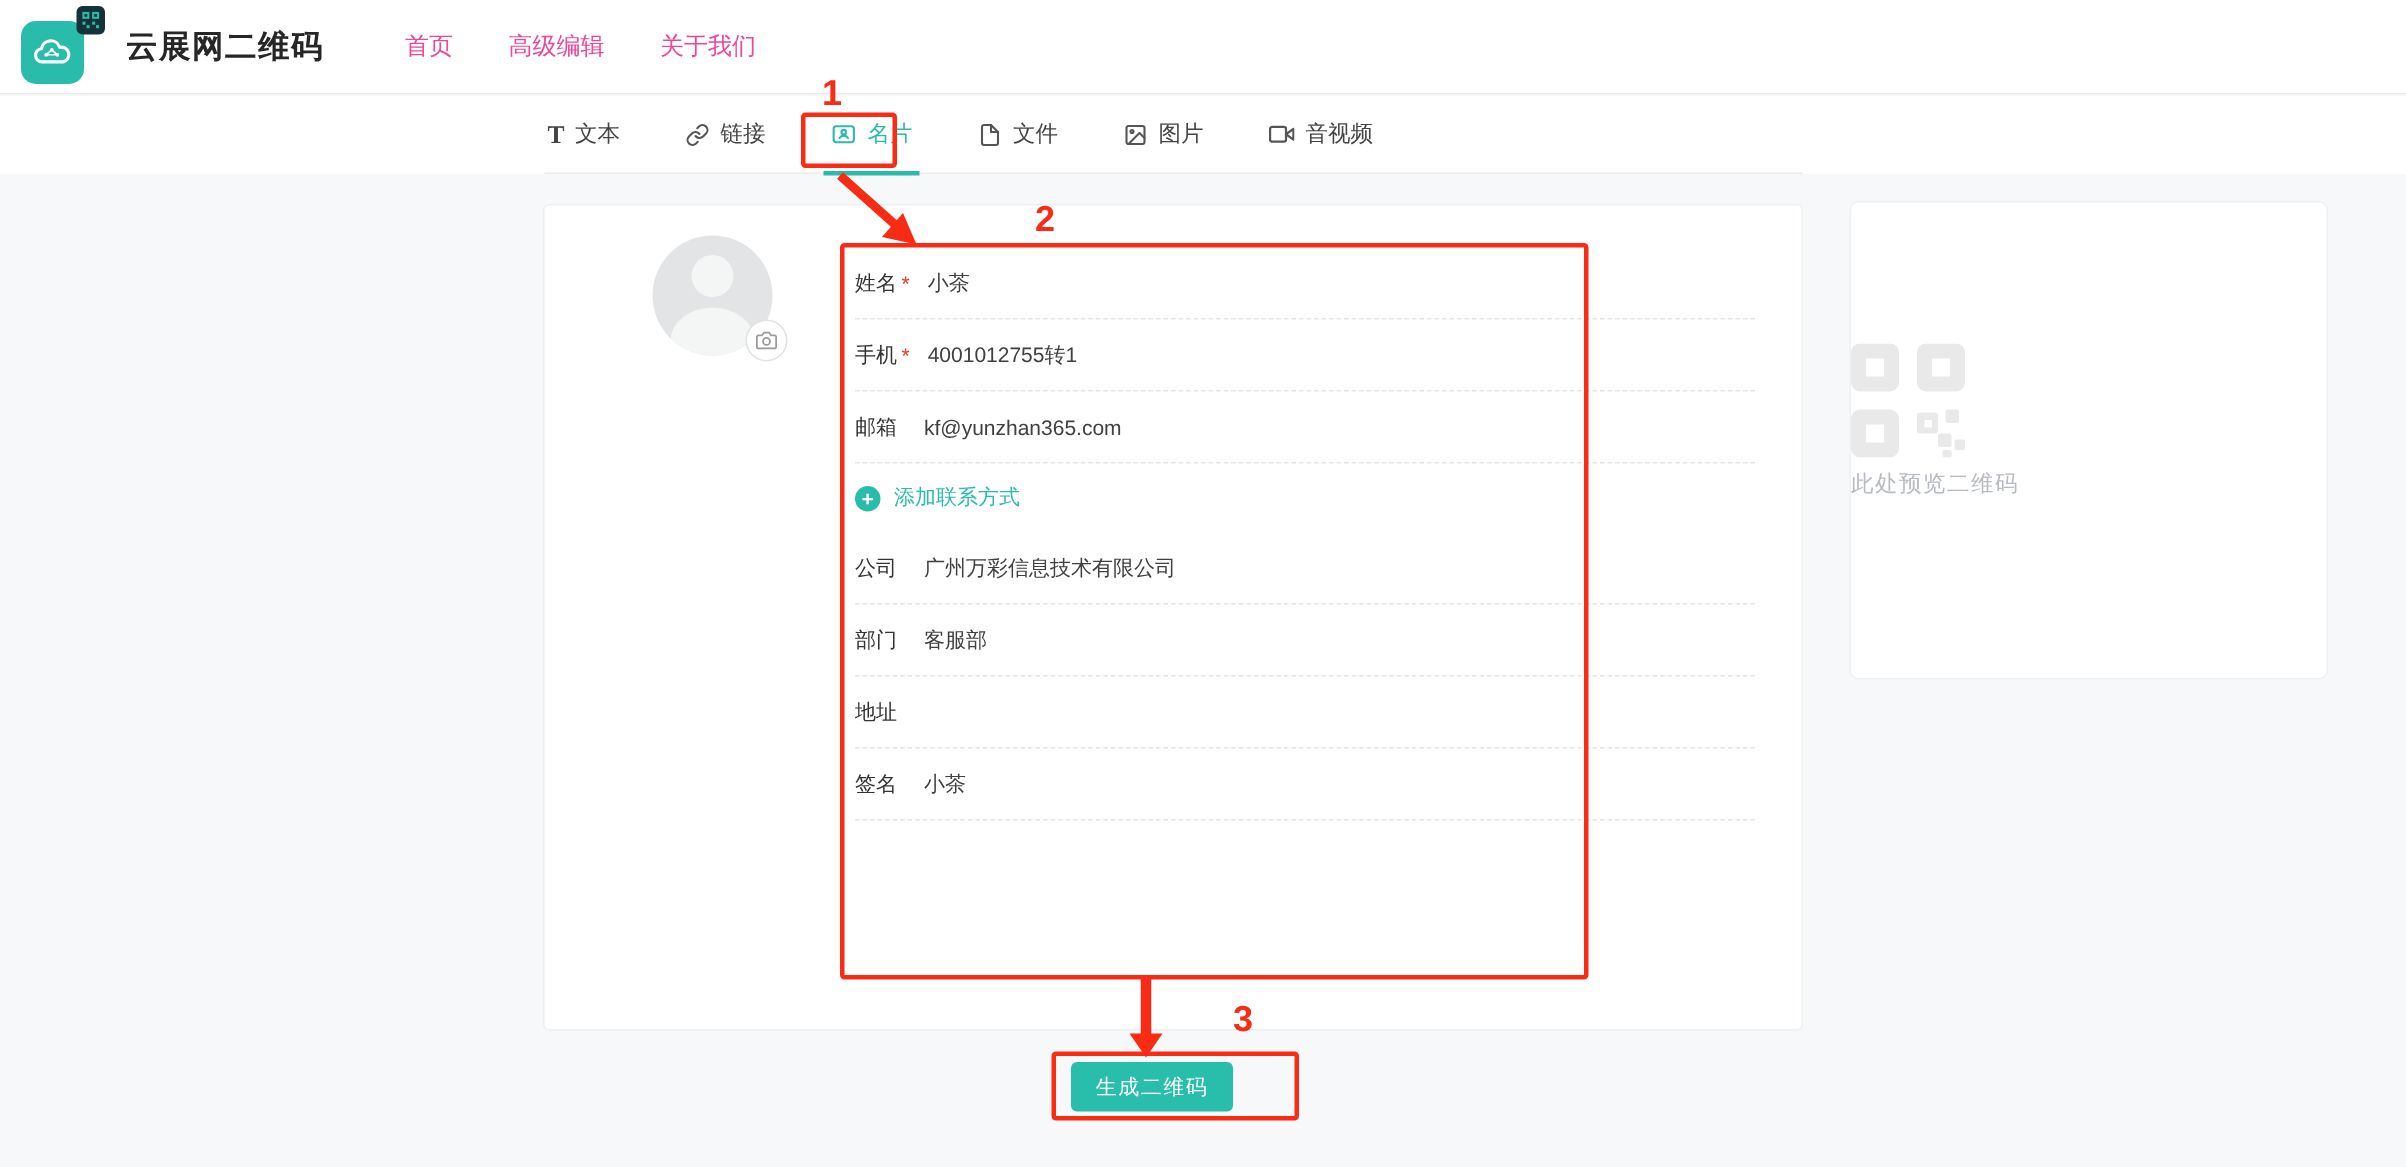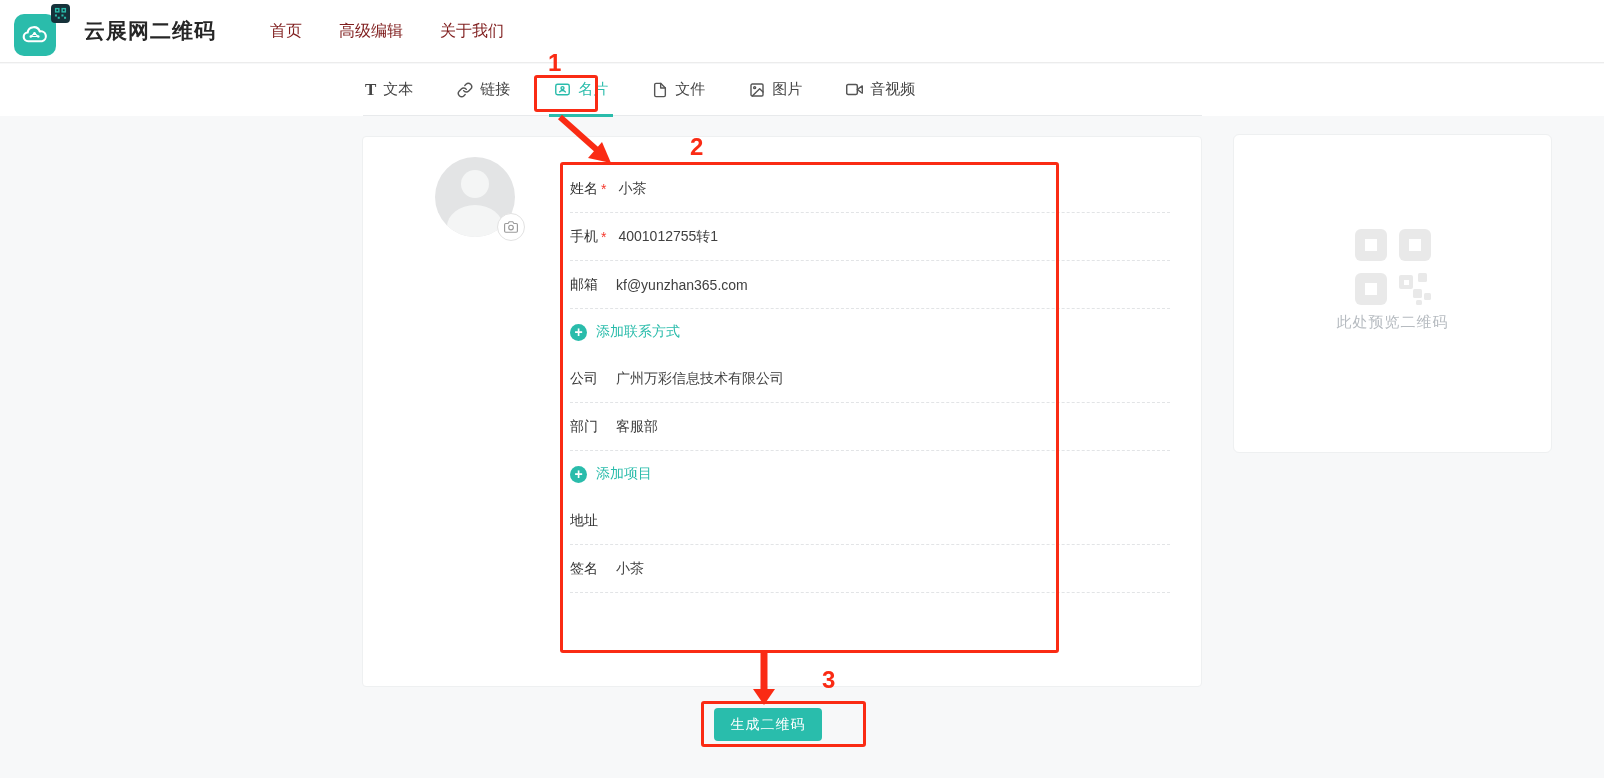--- a/index.html
+++ b/index.html
@@ -10,21 +10,21 @@
   
   .header { position:absolute; left:0; top:0; width:1604px; height:63px; background:#fff;
             border-bottom:1px solid #ececec; display:flex; align-items:center; z-index:2; }
   .logo { position:relative; width:62px; height:54px; margin-left:14px; flex:0 0 auto; cursor:pointer; }
   .logo-square { position:absolute; left:0; bottom:2px; width:42px; height:42px; background:#2abcab; border-radius:10px;
                  display:flex; align-items:center; justify-content:center; }
   .logo-badge { position:absolute; right:6px; top:0; width:19px; height:19px; background:#16323a; border-radius:4px;
                 display:flex; align-items:center; justify-content:center; }
   .brand-title { font-size:21px; font-weight:bold; color:#262626; margin-left:8px; letter-spacing:1px; }
   .nav { display:flex; margin-left:54px; gap:37px; }
-  .nav-item { font-size:16px; color:#7f1d1d; cursor:pointer; white-space:nowrap; }
+  .nav-item { font-size:16px; color:#ec4899; cursor:pointer; white-space:nowrap; }
 
   
   .tabstrip-bg { position:absolute; left:0; top:64px; width:1604px; height:52px; background:#fff; }
   .tabs { position:absolute; left:363px; top:64px; width:839px; height:52px;
           border-bottom:1px solid #e8eaec; display:flex; align-items:center; gap:40px; background:#fff; }
   .tab { position:relative; height:100%; display:flex; align-items:center; gap:7px; font-size:15px; color:#444;
          cursor:pointer; padding:0 2px; }
   .tab svg { display:block; }
   .tab .tab-glyph { font-family:"Liberation Serif","DejaVu Serif",serif; font-size:17px; font-weight:bold; line-height:1; }
   .tab.active { color:#2abcab; }
@@ -48,21 +48,21 @@
   .frow .fvalue { margin-left:18px; color:#404040; cursor:text; }
   .frow.first-two .fvalue { margin-left:12px; }
   .lrow { height:46px; display:flex; align-items:center; gap:9px; font-size:14px; color:#2abcab; cursor:pointer; }
   .plus-circle { width:17px; height:17px; border-radius:50%; background:#2abcab; color:#fff; display:flex;
                  align-items:center; justify-content:center; font-size:14px; line-height:1; font-weight:bold; }
   .plus-circle::before { content:"+"; position:relative; top:-0.5px; }
 
   
   .preview-card { position:absolute; left:1233px; top:134px; width:319px; height:319px; background:#fff;
                   border:1px solid #eef0f1; border-radius:6px; display:flex; flex-direction:column;
-                  align-items:center; justify-content:center; gap:8px; }
+                  justify-content:center; gap:8px; }
   .preview-card svg { margin-top:-26px; }
   .preview-text { font-size:15px; color:#b6bbc0; letter-spacing:1px; }
 
   
   .gen-btn { position:absolute; left:714px; top:708px; width:108px; height:33px; background:#29bdac; color:#fff;
              font-size:14px; border:none; border-radius:4px; cursor:pointer; letter-spacing:1px;
              display:flex; align-items:center; justify-content:center; font-family:inherit; }
 
   
   .anno { position:absolute; pointer-events:none; z-index:5; }
@@ -189,24 +189,20 @@
         <span class="plus-circle"></span>
         <span>添加联系方式</span>
       </div>
       <div class="frow">
         <span class="flabel">公司</span>
         <span class="fvalue">广州万彩信息技术有限公司</span>
       </div>
       <div class="frow">
         <span class="flabel">部门</span>
         <span class="fvalue">客服部</span>
-      </div>
-      <div class="lrow">
-        <span class="plus-circle"></span>
-        <span>添加项目</span>
       </div>
       <div class="frow">
         <span class="flabel">地址</span>
       </div>
       <div class="frow">
         <span class="flabel">签名</span>
         <span class="fvalue">小茶</span>
       </div>
     </div>
   </div>

